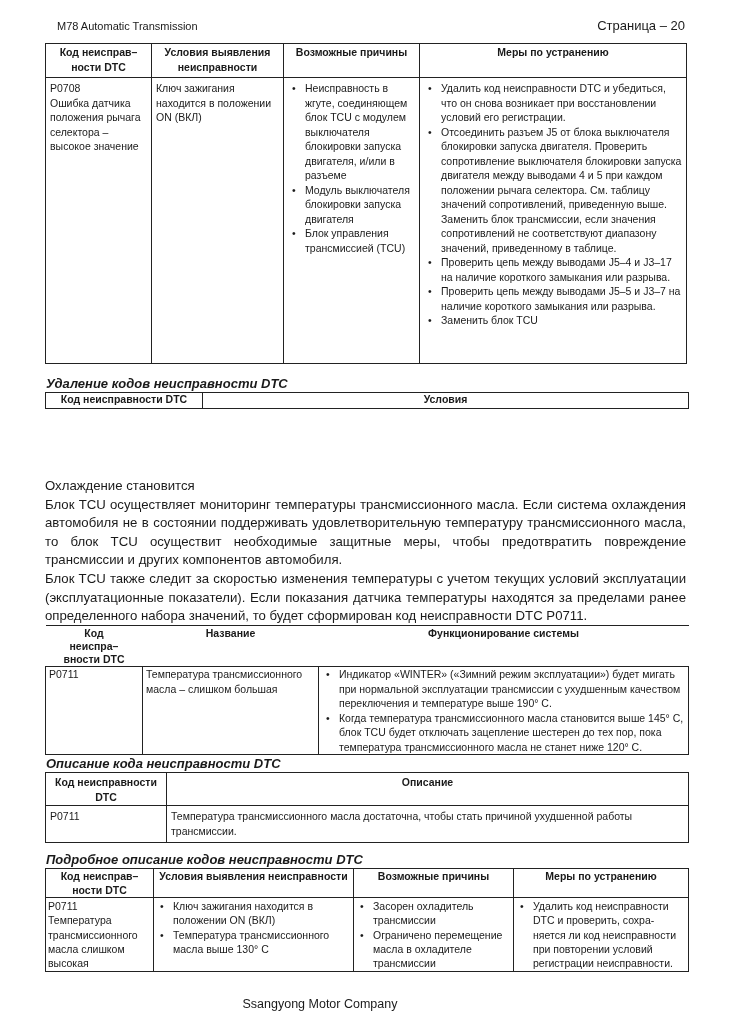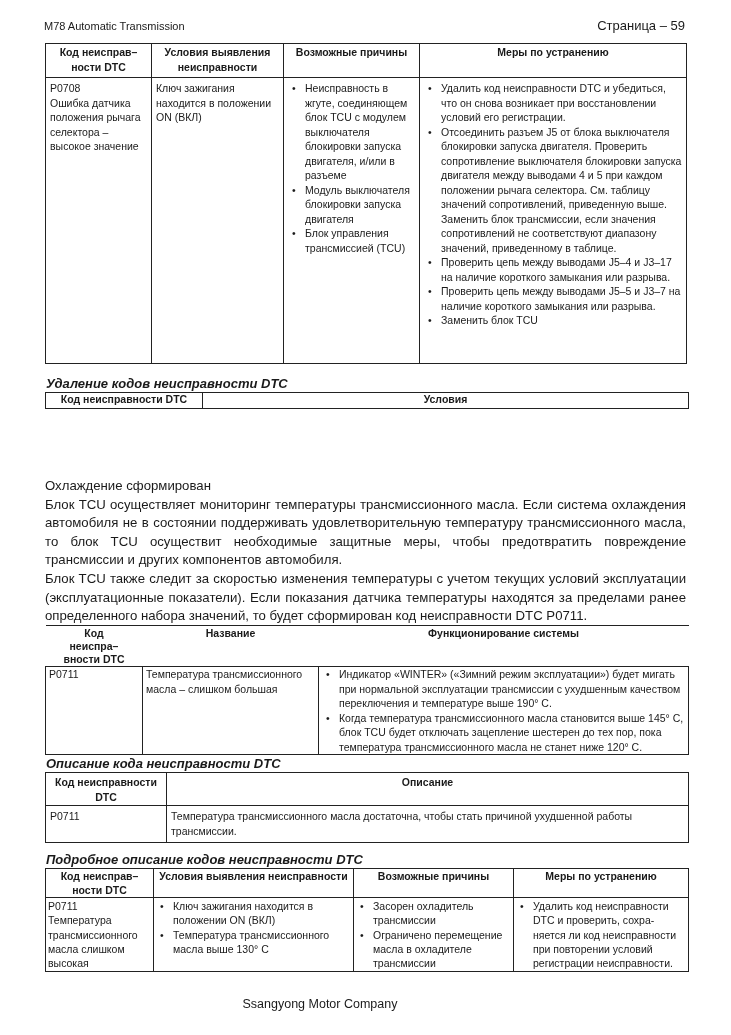--- a/index.html
+++ b/index.html
@@ -1,18 +1,18 @@
 <!DOCTYPE html>
 <html><head>
 <meta charset="utf-8">
 <style>
   html, body { margin:0; padding:0; background:#ffffff; }
   body { width:731px; height:1035px; position:relative; overflow:hidden; color:#1a1a1a; font-family:"Liberation Sans", sans-serif; }
   .abs { position:absolute; }
-  .hdr-left { left:44px; top:20px; font-size:11px; }
+  .hdr-left { left:57px; top:20px; font-size:11px; }
   .hdr-right { right:46px; top:18px; font-size:13px; }
   table { border-collapse:collapse; position:absolute; table-layout:fixed; }
   td, th { vertical-align:top; padding:0; }
   th { font-weight:bold; font-size:10.5px; text-align:center; line-height:15px; }
   td { font-size:10.5px; line-height:14.5px; }
   ul.b { list-style:none; margin:0; padding:0; }
   ul.b li { position:relative; padding-left:17px; }
   ul.b li::before { content:"•"; position:absolute; left:4px; top:0; }
   ul.tight li { padding-left:8px; }
   ul.tight li::before { left:0; }
@@ -52,21 +52,21 @@
   #t5 th, #t5 td { border:1px solid #222; }
   #t5 th { height:28px; line-height:14px; padding-top:0; }
   #t5 td { height:70px; padding:1px 2px; line-height:14.3px; }
 
   .footer { left:0; width:640px; top:997px; text-align:center; font-size:12.5px; }
 </style>
 </head>
 <body>
 
 <div class="abs hdr-left">M78 Automatic Transmission</div>
-<div class="abs hdr-right">Страница – 59</div>
+<div class="abs hdr-right">Страница – 20</div>
 
 <table id="t1">
   <colgroup>
       <col style="width:106px">
       <col style="width:132px">
       <col style="width:136px">
       <col style="width:267px">
     </colgroup>
   <tbody>
       <tr>
@@ -109,21 +109,21 @@
     </colgroup>
   <tbody>
       <tr>
     <th>Код неисправности DTC</th>
     <th>Условия</th>
   </tr>
 </tbody>
   </table>
 
 <div class="abs para" style="top:477px;">
-  <div>Охлаждение сформирован</div>
+  <div>Охлаждение становится</div>
   <div>Блок TCU осуществляет мониторинг температуры трансмиссионного масла. Если система охлаждения автомобиля не в состоянии поддерживать удовлетворительную температуру трансмиссионного масла, то блок TCU осуществит необходимые защитные меры, чтобы предотвратить повреждение трансмиссии и других компонентов автомобиля.</div>
   <div>Блок TCU также следит за скоростью изменения температуры с учетом текущих условий эксплуатации (эксплуатационные показатели). Если показания датчика температуры находятся за пределами ранее определенного набора значений, то будет сформирован код неисправности DTC P0711.</div>
 </div>
 
 <table id="t3">
   <colgroup>
       <col style="width:97px">
       <col style="width:176px">
       <col style="width:370px">
     </colgroup>

